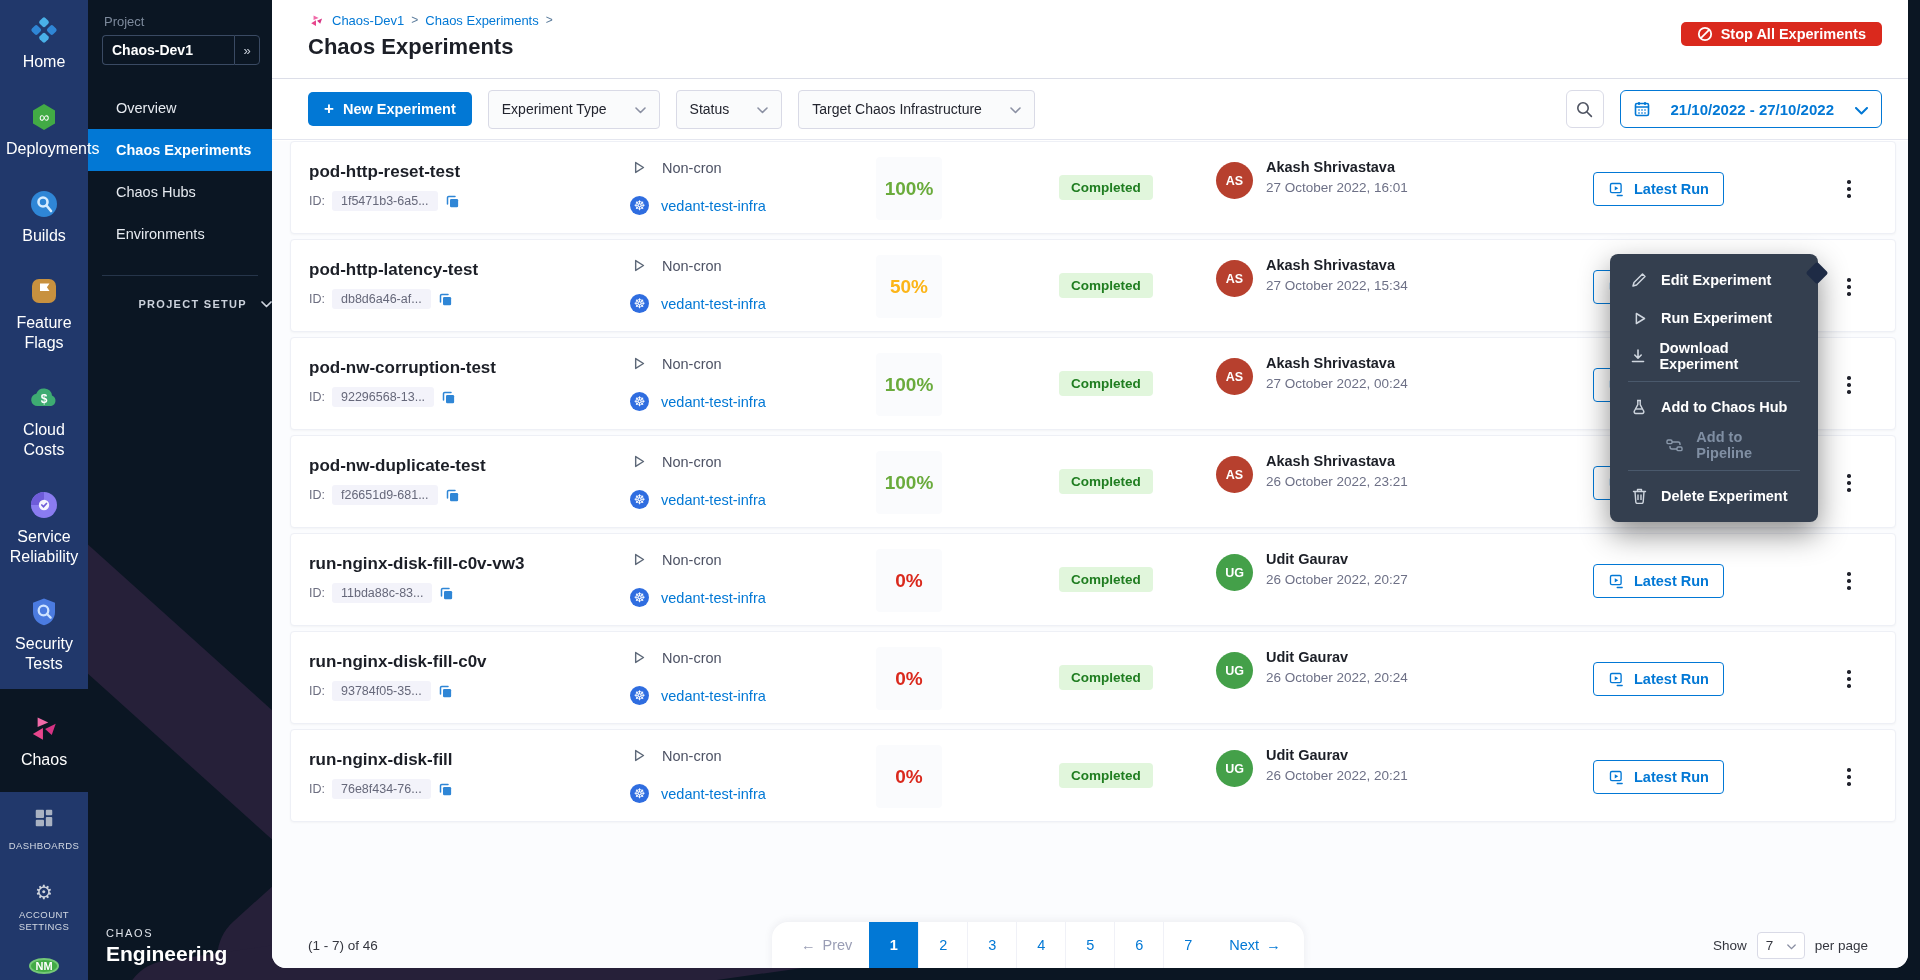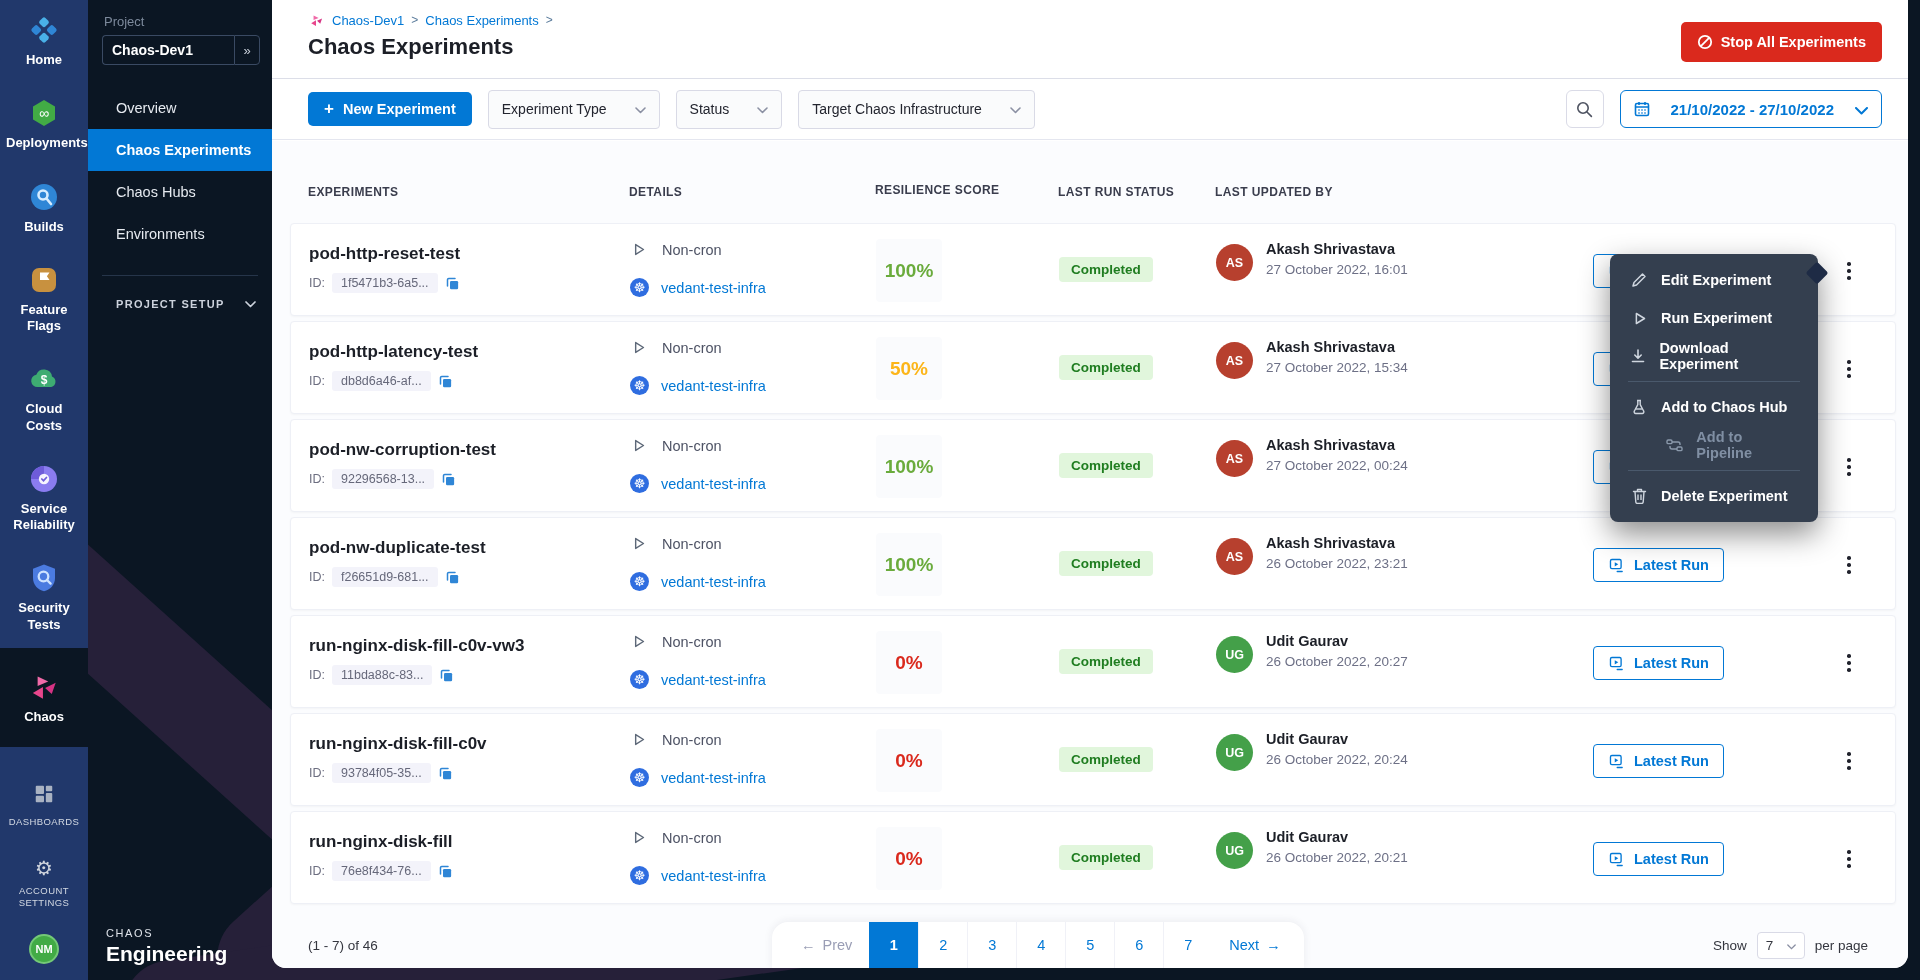--- a/index.html
+++ b/index.html
@@ -14,21 +14,21 @@
   .wm1 { width:620px; height:96px; left:150px; bottom:150px; transform:rotate(-42deg); }
   .wm2 { width:520px; height:96px; left:-80px; bottom:240px; transform:rotate(42deg); }
   .wm3 { width:760px; height:96px; left:120px; bottom:-30px; transform:rotate(-8deg); }
   .wm4 { width:420px; height:90px; left:620px; bottom:330px; transform:rotate(48deg); border-radius:50px;}
 
   
   .module-nav { position:absolute; left:0; top:0; width:88px; height:100%;
     background:#21386b; display:flex; flex-direction:column; align-items:stretch; z-index:5; }
   .mod-item { display:flex; flex-direction:column; align-items:center; justify-content:center;
     gap:7px; padding:15px 2px; color:#fff; cursor:pointer; }
-  .mod-item .mlabel { font-size:13px; font-weight:bold; color:#fff; text-align:center; line-height:1.25; }
+  .mod-item .mlabel { font-size:16px; font-weight:normal; color:#fff; text-align:center; line-height:1.25; }
   .mod-item.selected { background:#0b1623; padding:22px 2px; }
   .mod-item.small .mlabel { font-size:9.5px; font-weight:normal; color:#d3d9e3; letter-spacing:.4px; }
   .mod-spacer { flex:1; }
   .gear-glyph { font-size:20px; color:#cfd4dd; line-height:20px; }
   .nm-avatar { width:30px; height:30px; border-radius:50%; background:#42ab45; color:#fff;
     font-size:11px; font-weight:bold; display:flex; align-items:center; justify-content:center;
     margin:10px auto 16px auto; cursor:pointer; border:2px solid #74c977;}
 
   
   .project-nav { position:absolute; left:88px; top:0; width:184px; height:100%; z-index:4; }
@@ -36,36 +36,36 @@
   .proj-select-row { display:flex; margin:0 12px 0 14px; }
   .proj-select { flex:1; border:1px solid #3a4a63; border-right:none; border-radius:4px 0 0 4px;
     padding:6px 9px; color:#fff; font-weight:bold; font-size:14px; cursor:pointer; }
   .proj-expand { width:26px; border:1px solid #3a4a63; border-radius:0 4px 4px 0; color:#c9d0da;
     display:flex; align-items:center; justify-content:center; font-size:13px; cursor:pointer; }
   .pnav-list { margin-top:22px; }
   .pnav-item { height:42px; line-height:42px; padding-left:28px; color:#e6eaf0; font-size:14.5px; cursor:pointer; }
   .pnav-item.selected { background:#0278d5; color:#fff; font-weight:bold; }
   .pnav-divider { margin:20px 14px 0 14px; border-top:1px solid #26354a; }
   .proj-setup { margin:22px 0 0 28px; font-size:11px; font-weight:bold; letter-spacing:1.3px;
-    color:#ccd2dc; display:flex; align-items:center; gap:20px; cursor:pointer; }
+    color:#ccd2dc; display:flex; align-items:center; gap:14px; cursor:pointer;justify-content:flex-end; }
   .brand { position:absolute; left:18px; bottom:14px; }
   .brand .b1 { font-size:11px; letter-spacing:1.6px; color:#dfe3ea; margin-bottom:3px; }
   .brand .b2 { font-size:21px; font-weight:bold; color:#fff; }
 
   
   .main-card { position:absolute; left:272px; top:0; right:12px; bottom:12px; background:#fff;
     border-radius:0 0 14px 14px; overflow:hidden; z-index:6; }
 
   .mc-header { height:79px; border-bottom:1px solid #dcdee8; position:relative; background:#fff; }
   .breadcrumb { position:absolute; left:36px; top:12px; display:flex; align-items:center; gap:7px;
     font-size:13px; }
   .bc-link { color:#0278d5; cursor:pointer; }
   .bc-sep { color:#5b7c9c; font-size:12px; }
   .page-title { position:absolute; left:36px; top:34px; font-size:22px; font-weight:bold; color:#1c1f27; }
-  .stop-btn { position:absolute; right:26px; top:22px; height:40px; background:#da291d; border:none;
+  .stop-btn { position:absolute; right:26px; top:22px; height:24px; background:#da291d; border:none;
     border-radius:5px; color:#fff; font-weight:bold; font-size:14.5px; display:flex; align-items:center;
     gap:8px; padding:0 16px; cursor:pointer; font-family:inherit; }
 
   .toolbar { height:61px; border-bottom:1px solid #e4e6ef; display:flex; align-items:center;
     padding:0 26px 0 36px; gap:16px; background:#fff; }
   .new-btn { background:#0278d5; color:#fff; border:none; border-radius:5px; height:34px;
     padding:0 16px; font-weight:bold; font-size:14.5px; display:flex; align-items:center; gap:9px;
     cursor:pointer; font-family:inherit; }
   .new-btn .plus { font-size:17px; font-weight:bold; }
   .filter { height:39px; border:1px solid #d9dae6; background:#fafbfc; border-radius:4px;
@@ -354,36 +354,20 @@
           </svg>
       </span>
       <span>21/10/2022 - 27/10/2022</span>
       <span><svg width="13" height="8" viewBox="0 0 13 8" fill="none">
             <path d="M1 1l5.5 5.5L12 1" stroke="#0278d5" stroke-width="2" stroke-linecap="round" stroke-linejoin="round"></path>
           </svg></span>
     </button>
   </div>
 
   <div class="table-region">
-    <div class="thead">
-      <span style="left:18px">EXPERIMENTS</span>
-      <span style="left:339px">DETAILS</span>
-      <div class="th-score-wrap" style="left:585px">
-        <b>RESILIENCE SCORE</b>
-        <span style="display:flex">
-          <svg width="14" height="14" viewBox="0 0 14 14" fill="none" stroke="#8b90a3" stroke-width="1.2">
-              <circle cx="7" cy="7" r="6"></circle>
-              <path d="M7 6.2v4" stroke-linecap="round"></path>
-              <circle cx="7" cy="3.8" r="0.7" fill="#8b90a3" stroke="none"></circle>
-            </svg>
-        </span>
-      </div>
-      <span style="left:768px">LAST RUN STATUS</span>
-      <span style="left:925px">LAST UPDATED BY</span>
-    </div>
     <div id="rows">
         <div class="row">
           <div class="c-name">pod-http-reset-test</div>
           <div class="c-id">
             <span>ID:</span>
             <span class="id-pill">1f5471b3-6a5...</span>
             <span class="copy-ic">
               <svg width="15" height="15" viewBox="0 0 24 24">
                 <rect x="8" y="8" width="13" height="13" rx="2" fill="#2f86d6"></rect>
                 <path d="M4 16V6a2 2 0 012-2h10" stroke="#2f86d6" stroke-width="2.4" fill="none" stroke-linecap="round"></path>

